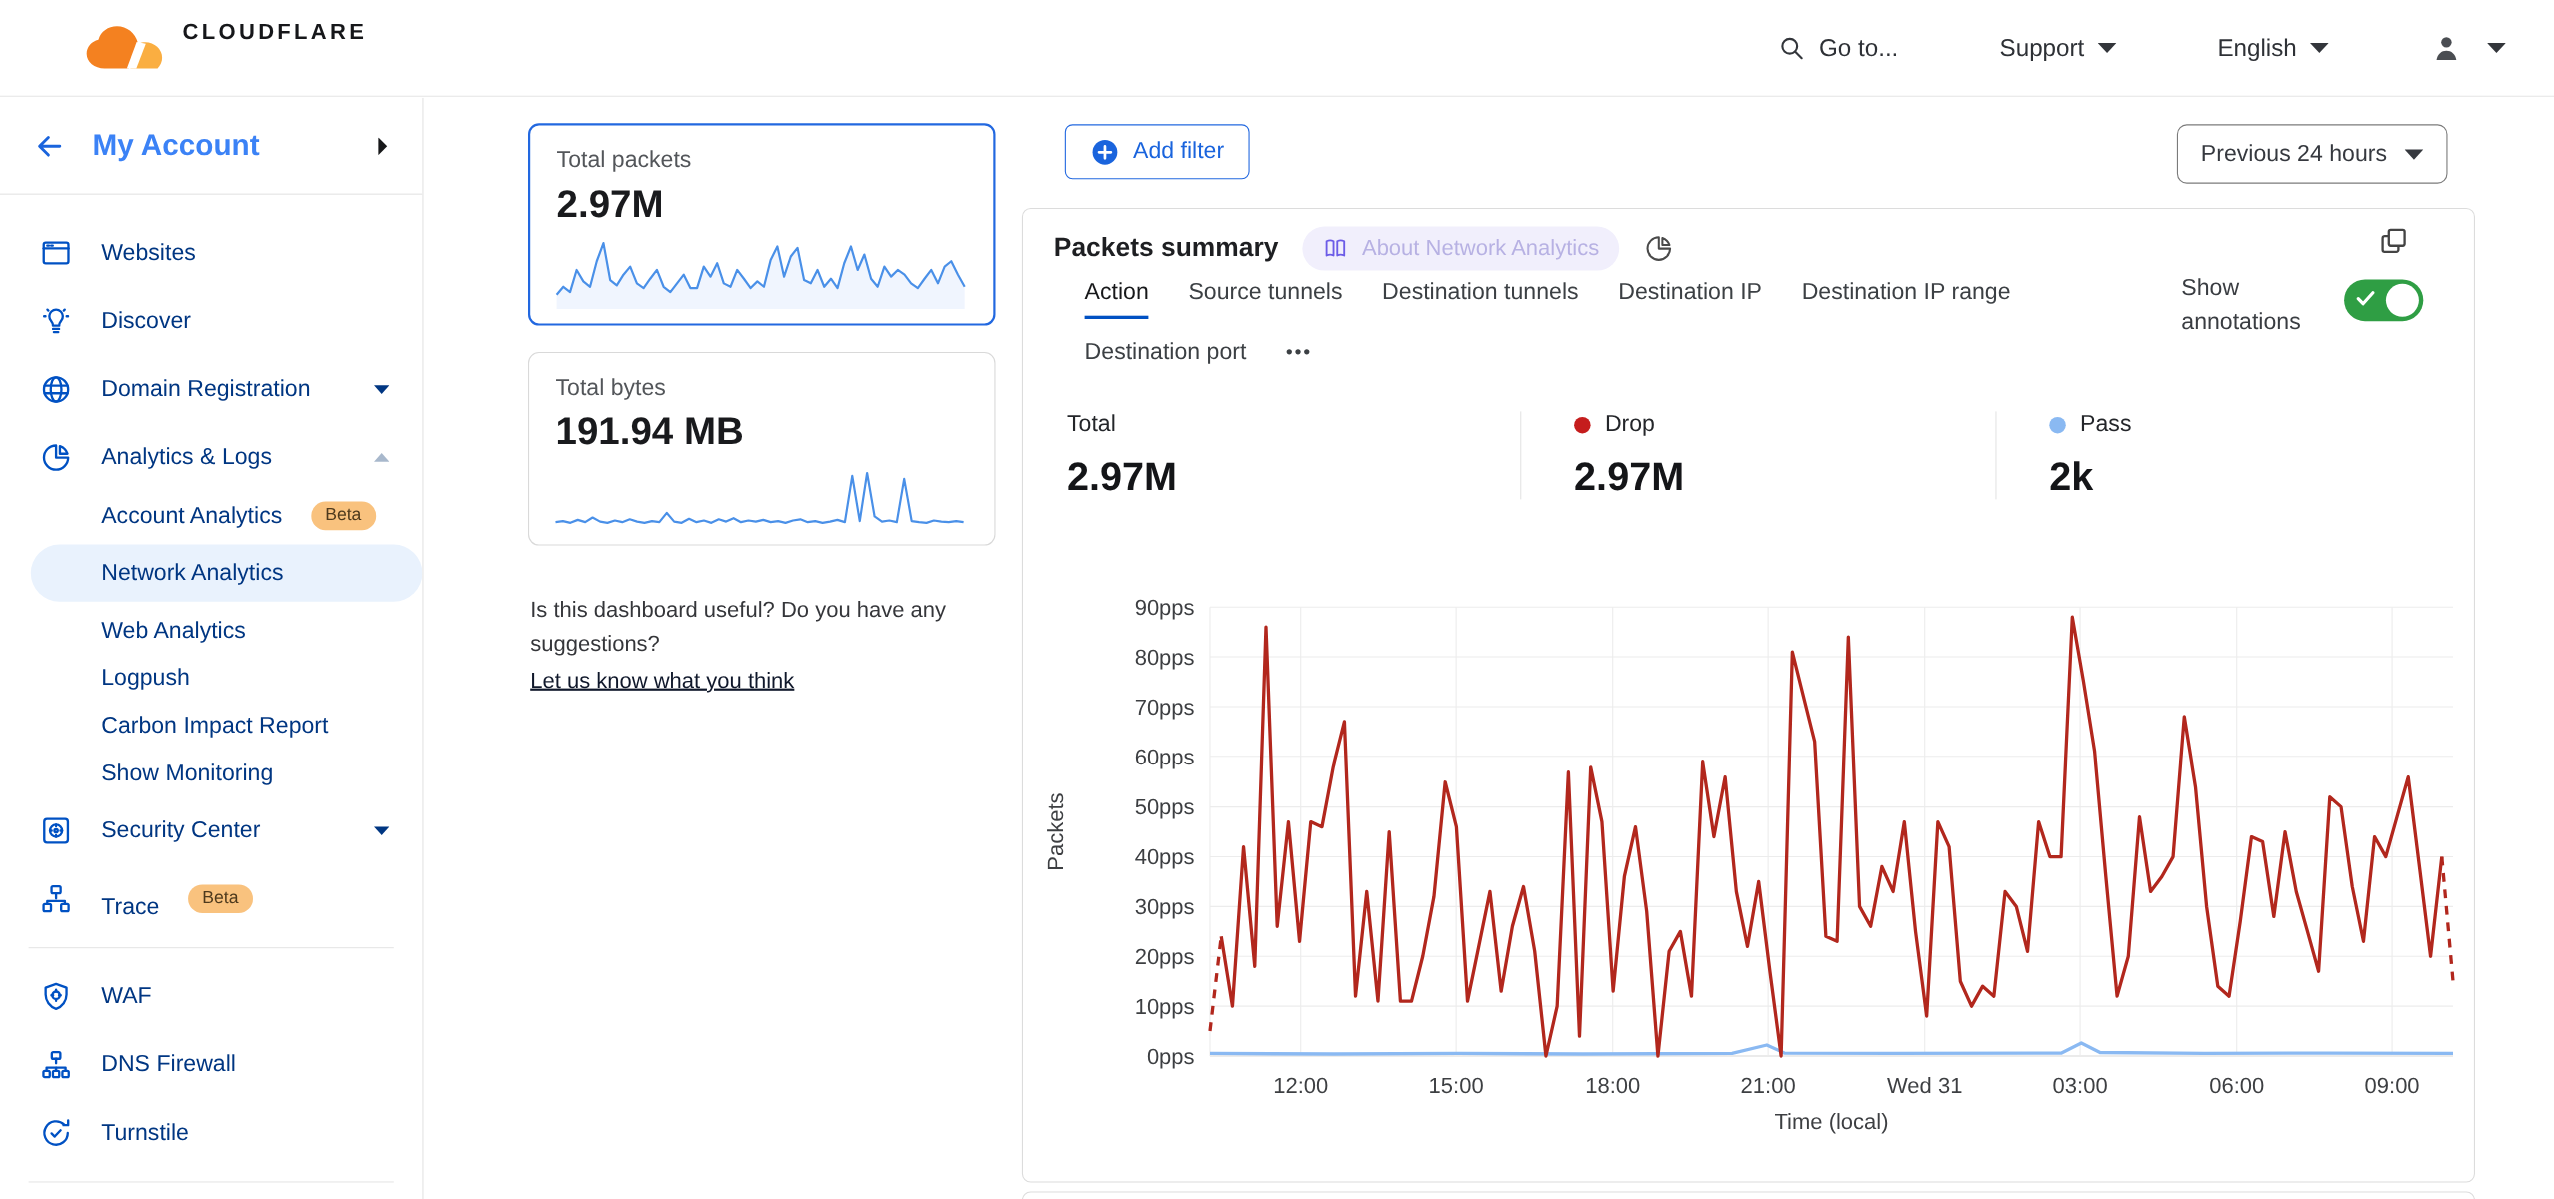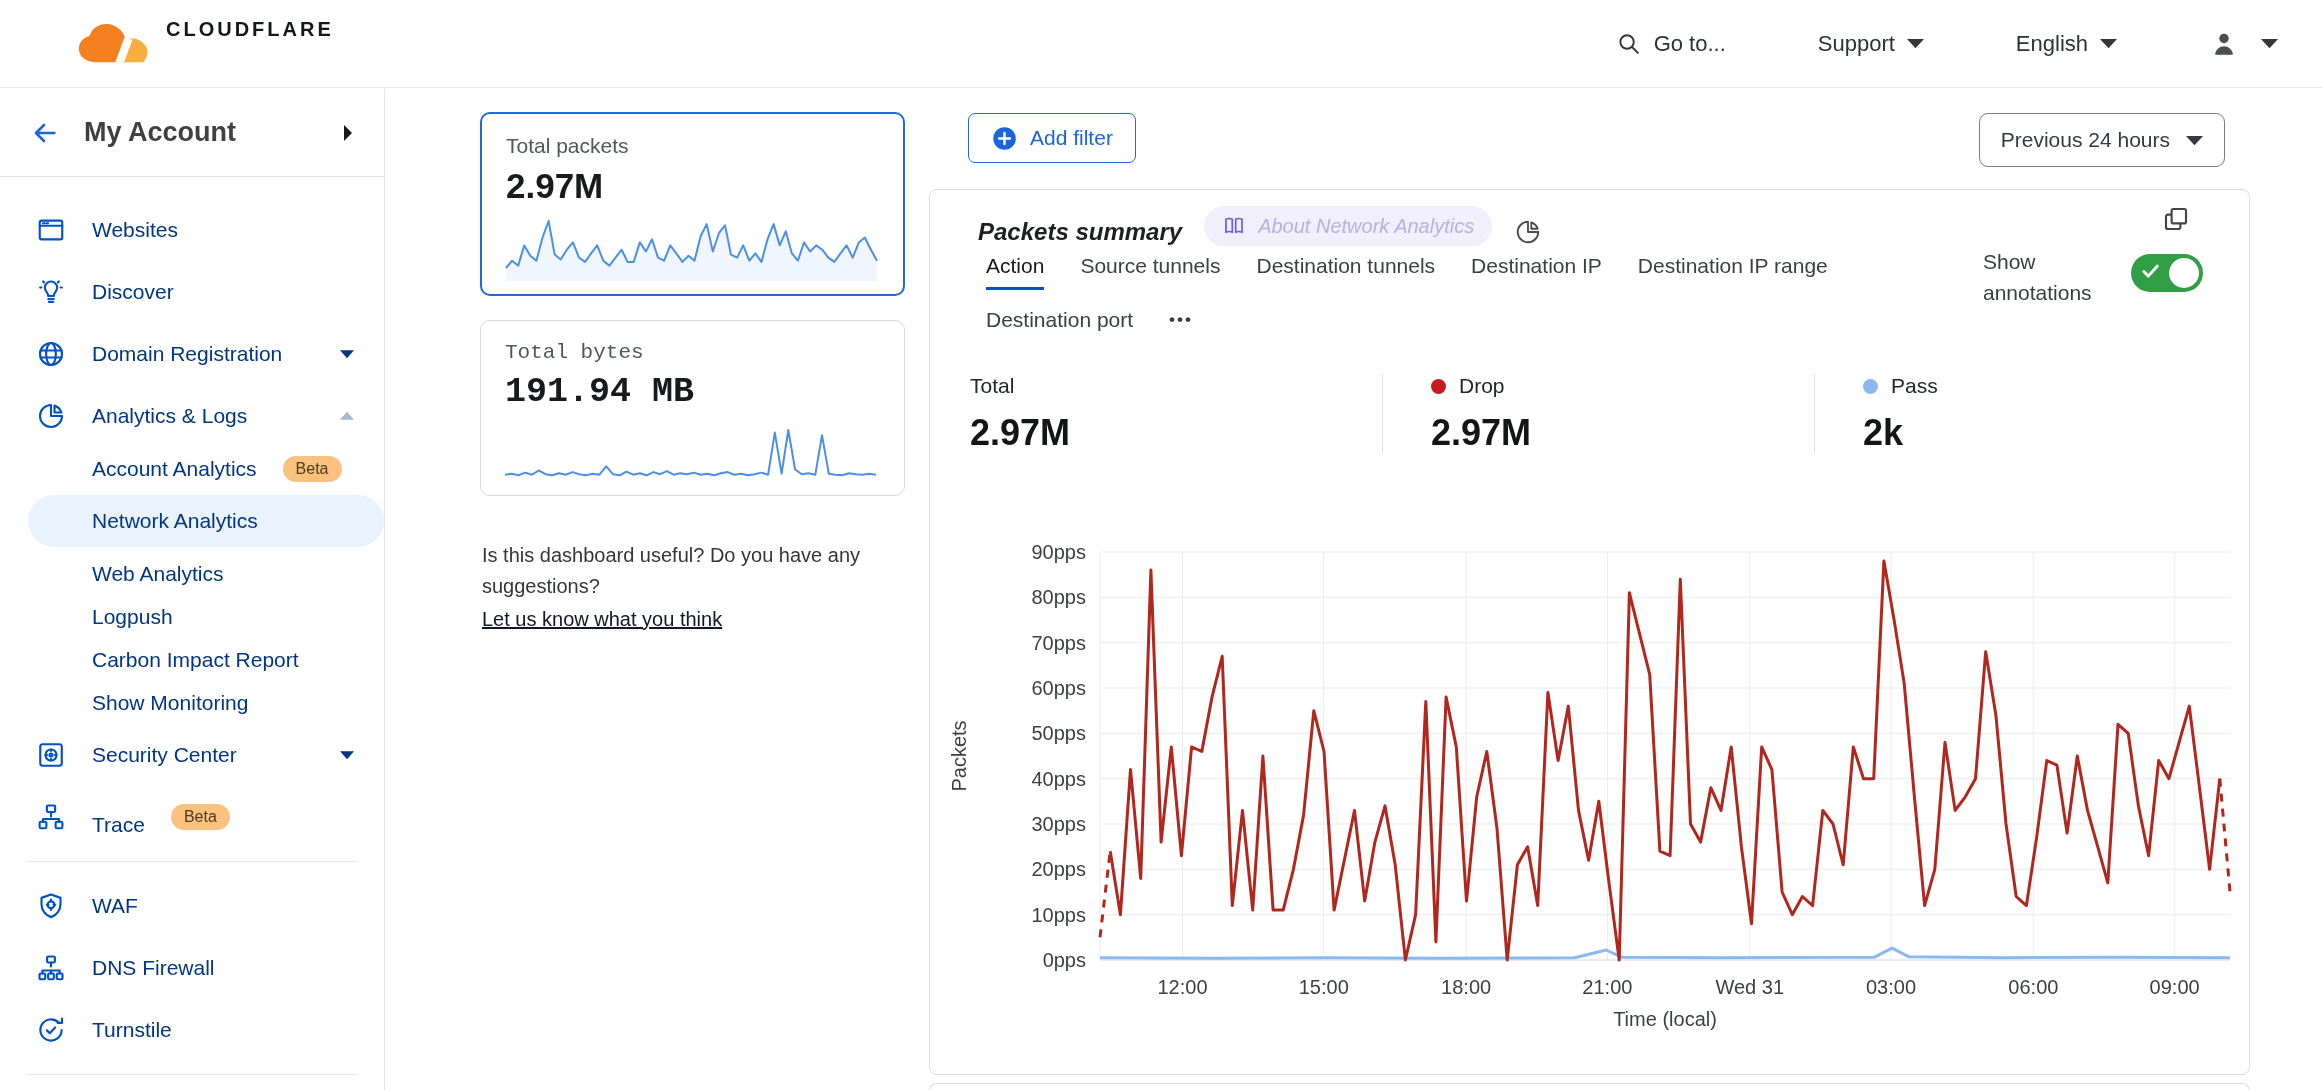--- a/index.html
+++ b/index.html
@@ -15,55 +15,55 @@
   .logo-cloud{margin-left:44px;}
   .logo-word{font-size:20px;font-weight:700;letter-spacing:3px;color:#16171a;margin-top:-4px;}
   .header-right{display:flex;align-items:center;gap:92px;}
   .hdr-item{display:flex;align-items:center;gap:12px;font-size:22px;color:#2e3136;cursor:pointer;}
 
   
   aside{position:absolute;top:89px;left:0;bottom:0;width:385px;background:#fff;
         border-right:1px solid #e3e3e3;box-sizing:border-box;overflow:hidden;}
   .acct-row{height:88px;border-bottom:1px solid #e3e3e3;display:flex;align-items:center;
             padding:0 30px 0 30px;gap:24px;box-sizing:border-box;}
-  .acct-title{flex:1;font-size:27px;font-weight:700;color:#404040;}
+  .acct-title{flex:1;font-size:27px;font-weight:700;color:#3b82f6;}
   nav{padding-top:22px;}
   .nav-item{display:flex;align-items:center;height:62px;padding:0 30px 0 36px;gap:26px;
             font-size:21px;color:#003682;cursor:pointer;box-sizing:border-box;}
   .nav-item .lbl{flex:1;}
   .nav-item.sub{height:43px;padding-left:92px;}
   .nav-item.sub.selected{background:#e9f2fd;border-radius:27px;margin:5px 0 5px 28px;
                          padding-left:64px;height:52px;font-weight:400;}
   .badge{background:#f9c27e;color:#4e3a1d;font-size:16px;padding:4px 13px;border-radius:14px;}
   .nav-divider{height:1px;background:#e6e6e6;margin:13px 26px;}
 
   
   .metric-card{position:absolute;left:480px;width:425px;background:#fff;border:1px solid #d9d9d9;
                border-radius:10px;padding:20px 24px;box-sizing:border-box;cursor:pointer;}
   .card-packets{top:112px;height:184px;border:2px solid #2268e0;}
-  .card-bytes{top:320px;height:176px;font-family:Liberation Mono, monospace;}
+  .card-bytes{top:320px;height:176px;}
   .metric-title{font-size:21px;color:#53565a;}
   .metric-value{font-size:35px;font-weight:700;color:#191a1d;margin-top:8px;}
   .sparkline{position:absolute;left:22px;bottom:12px;}
   .feedback{position:absolute;left:482px;top:540px;width:436px;font-size:20px;color:#35363a;line-height:31px;}
   .feedback-link{color:#0f172a;text-decoration:underline;cursor:pointer;display:inline-block;margin-top:2px;}
 
   
   .main-area{position:absolute;left:929px;top:88px;width:1321px;height:1002px;}
   .btn-add{position:absolute;left:39px;top:25px;height:50px;display:flex;align-items:center;gap:12px;
            padding:0 22px;border:1px solid #2268e0;border-radius:7px;color:#1a64dd;font-size:21px;
            background:#fff;cursor:pointer;box-sizing:border-box;}
   .btn-range{position:absolute;right:25px;top:25px;height:54px;display:flex;align-items:center;gap:16px;
              padding:0 21px;border:1px solid #7b7b7b;border-radius:9px;font-size:21px;color:#36393f;
              background:#fff;cursor:pointer;box-sizing:border-box;}
   .panel{position:absolute;left:0;right:0;top:101px;height:886px;background:#fff;
          border:1px solid #dcdcdc;border-radius:8px;box-sizing:border-box;}
   .panel2{position:absolute;left:0;right:0;top:995px;height:60px;border:1px solid #dcdcdc;
           border-radius:8px 8px 0 0;border-bottom:none;box-sizing:border-box;}
-  .panel-head{position:absolute;left:48px;top:16px;display:flex;align-items:flex-end;gap:22px;font-style:italic;}
+  .panel-head{position:absolute;left:28px;top:16px;display:flex;align-items:center;gap:22px;}
   .panel-title{font-size:24px;font-weight:700;color:#1e1f22;}
   .about-badge{display:flex;align-items:center;gap:12px;background:#f1effc;border-radius:20px;
                padding:8px 18px;font-size:20px;color:#b7b1e3;cursor:pointer;}
   .pie-btn,.copy-btn{cursor:pointer;display:flex;}
   .copy-btn{position:absolute;right:58px;top:14px;}
   .tabs{position:absolute;left:40px;top:64px;width:1010px;display:flex;flex-wrap:wrap;
         column-gap:36px;row-gap:18px;align-items:center;margin-left:16px;}
   .tab{font-size:21px;color:#3c4044;padding-bottom:9px;cursor:pointer;border-bottom:3px solid transparent;}
   .tab.active{color:#17181a;border-bottom:3px solid #0051c3;}
   .tab-more{font-size:17px;letter-spacing:2px;color:#3c4044;padding-bottom:12px;cursor:pointer;font-weight:700;}

